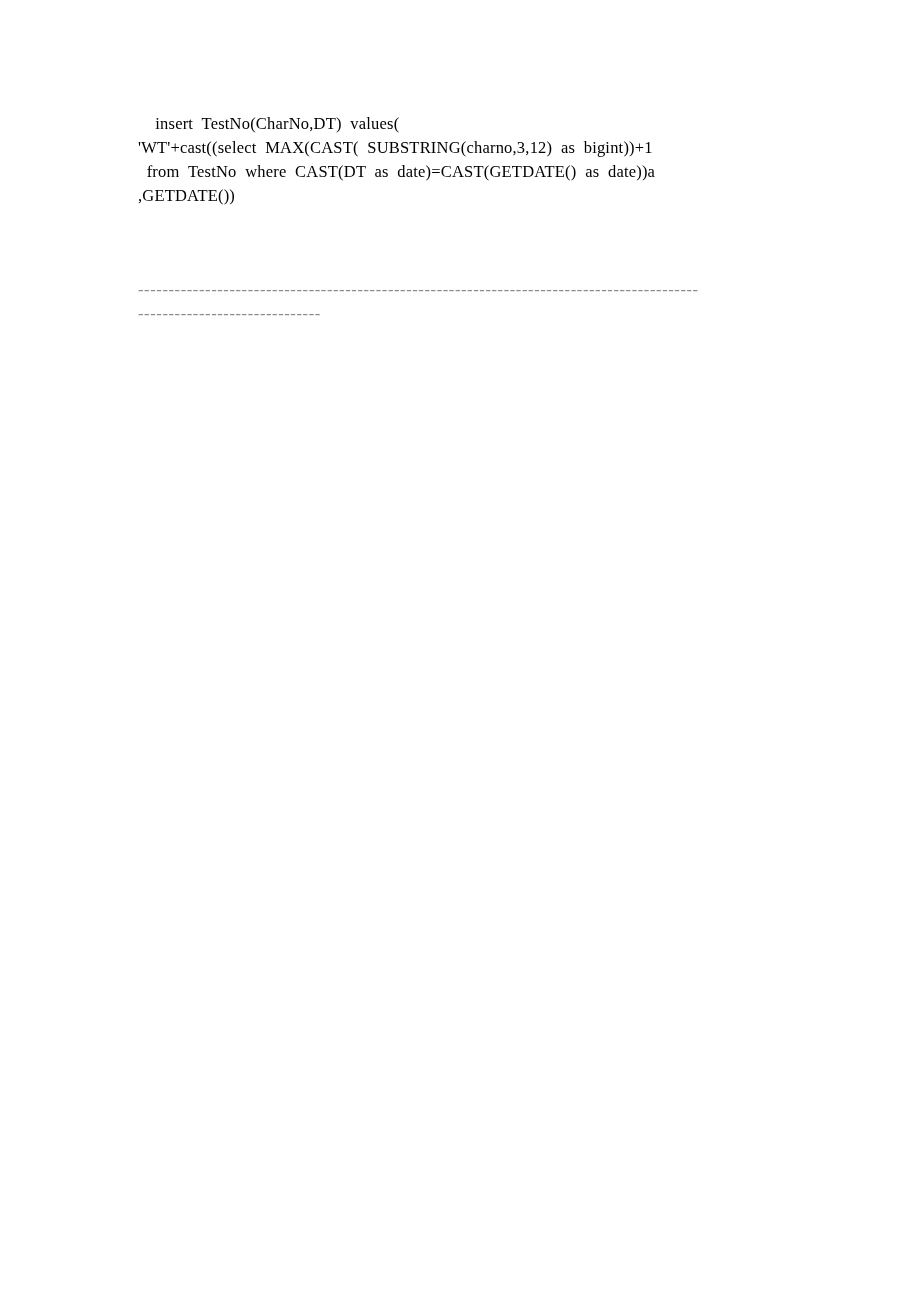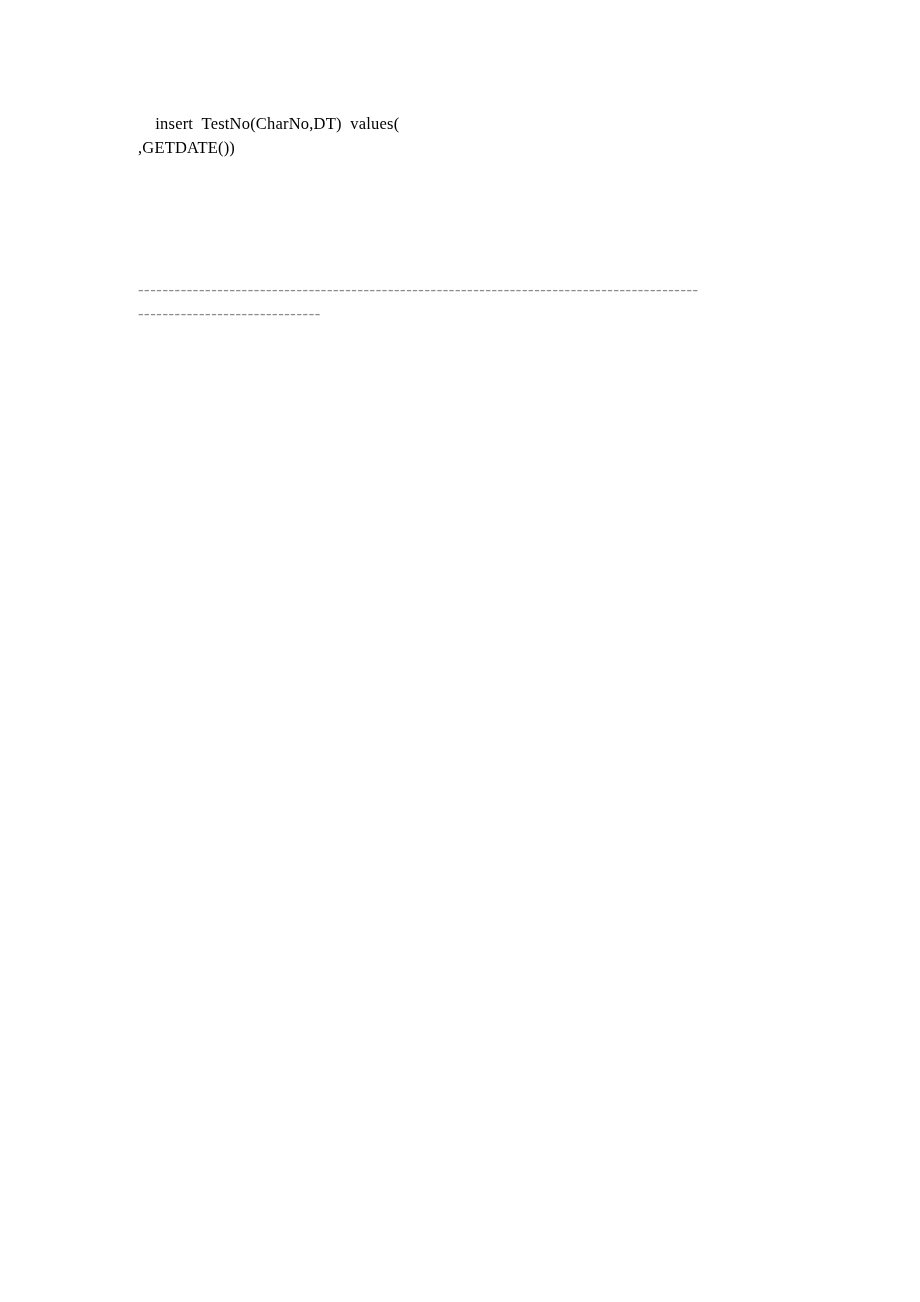--- a/index.html
+++ b/index.html
@@ -46,20 +46,22 @@
   #sep-1 { top: 278px; width: 644px; }
   #sep-2 { top: 302px; width: 218px; }
 </style>
 </head>
 <body>
 
 <div class="page">
 
   <div class="code-block">
     <pre class="code-line">    insert  TestNo(CharNo,DT)  values(</pre>
+    <pre class="code-line">'WT'+cast((select  MAX(CAST(  SUBSTRING(charno,3,12)  as  bigint))+1</pre>
+    <pre class="code-line">  from  TestNo  where  CAST(DT  as  date)=CAST(GETDATE()  as  date))a</pre>
     <pre class="code-line">,GETDATE())</pre>
   </div>
 
   <div class="sep-wrap" id="sep-1">
     <pre class="sep-line">--------------------------------------------------------------------------------------------</pre>
   </div>
 
   <div class="sep-wrap" id="sep-2">
     <pre class="sep-line">------------------------------</pre>
   </div>

